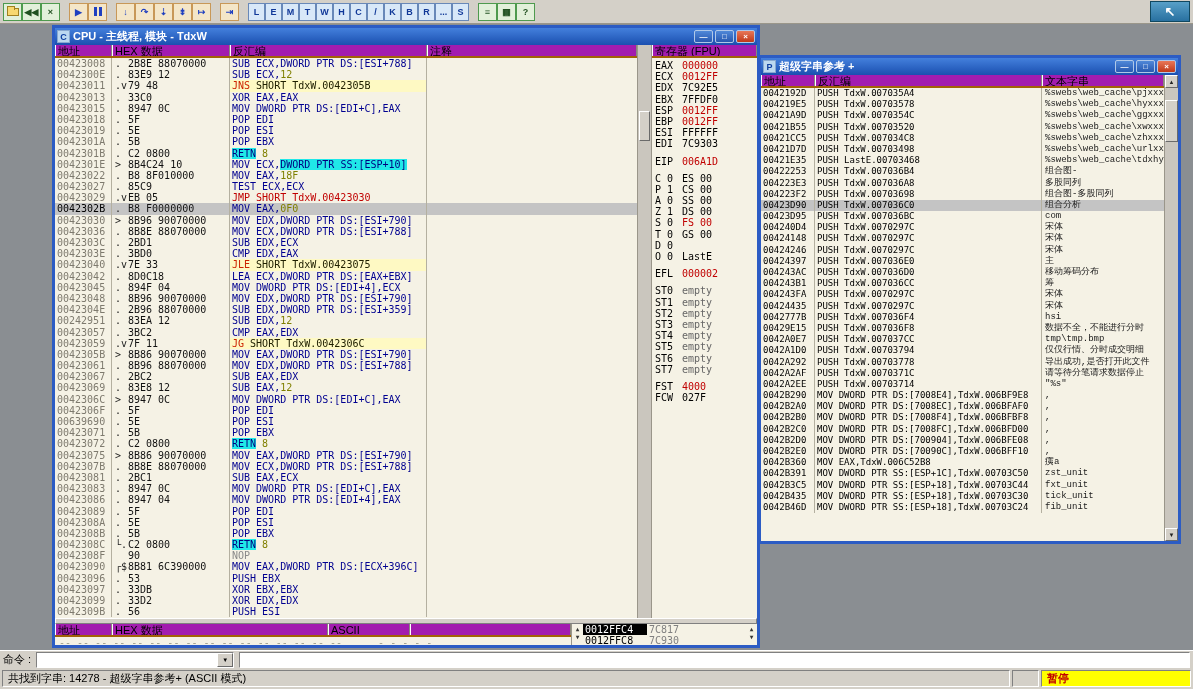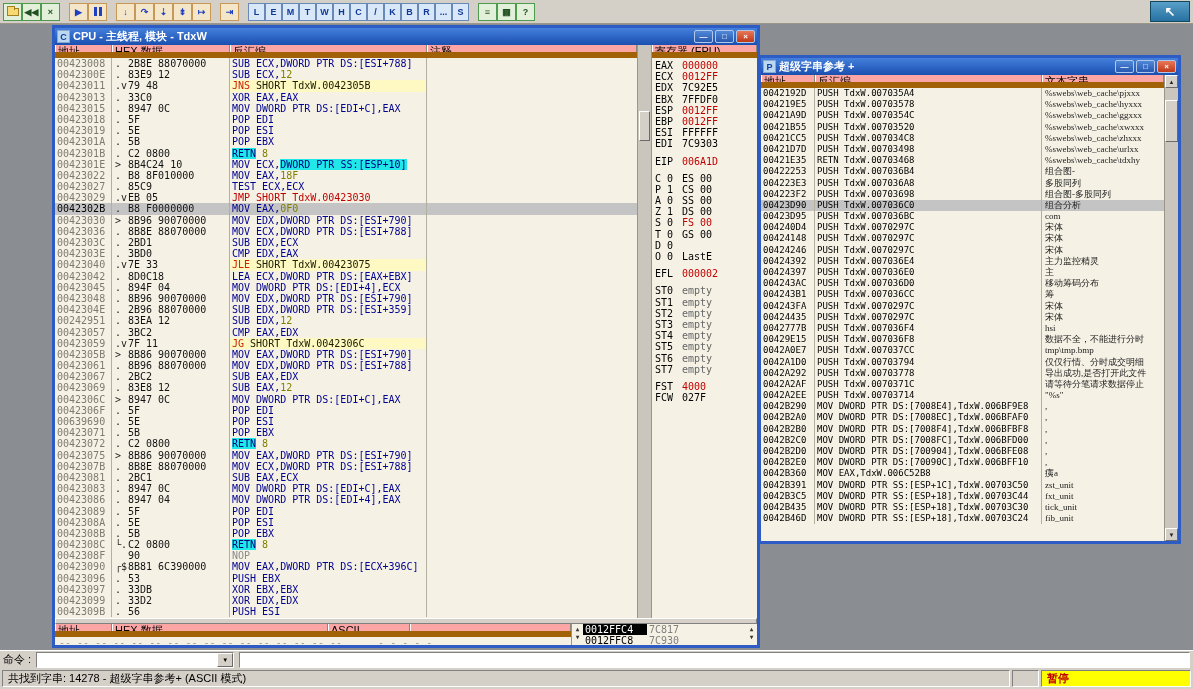--- a/index.html
+++ b/index.html
@@ -31,21 +31,21 @@
 .titlebar{height:17px;background:linear-gradient(180deg,#4480DC,#1A4FB0);display:flex;align-items:center;
   color:#fff;font-weight:bold;font-size:11px;padding:0 2px;gap:3px;white-space:nowrap;overflow:hidden}
 .win-icon{flex:0 0 13px;width:13px;height:13px;background:#BCD8F0;color:#1040A0;font-size:9px;font-weight:bold;
   display:flex;align-items:center;justify-content:center;border:1px solid #88A8D0}
 .tbtns{margin-left:auto;display:flex;gap:2px}
 .wbtn{width:19px;height:13px;font-size:8px;line-height:8px;color:#fff;display:flex;align-items:center;
   justify-content:center;border:1px solid #B0C8E8;border-radius:2px;background:linear-gradient(#5088D8,#2858B0);cursor:pointer}
 .wbtn.close{background:linear-gradient(#E87858,#C03818)}
 
 
-.lhead{display:flex;height:13px;background:#fca5a5;border-bottom:6px solid #a16207;flex:0 0 13px}
+.lhead{display:flex;height:13px;background:#a21caf;border-bottom:2px solid #a16207;flex:0 0 13px}
 .hc{border-left:1px solid #fff;border-right:1px solid #8a887c;padding:0 2px;font-size:11px;line-height:12px;
   white-space:nowrap;overflow:hidden}
 .c{overflow:hidden;white-space:pre}
 
 
 .cpu-win{left:52px;top:1px;width:708px;height:623px}
 .cpu-client{display:flex;flex-direction:column;height:600px;background:#F5F2E5;overflow:hidden}
 .cpu-top{display:flex;height:573px;flex:0 0 573px}
 .disasm{width:582px;flex:0 0 582px;display:flex;flex-direction:column;overflow:hidden}
 .h-addr{width:57px;flex:0 0 57px}.h-hex{width:118px;flex:0 0 118px}.h-asm{width:197px;flex:0 0 197px}.h-com{flex:1}
@@ -92,21 +92,21 @@
 
 .str-win{left:758px;top:31px;width:423px;height:489px}
 .str-client{display:flex;height:466px;background:#F5F2E5;overflow:hidden}
 .str-table{flex:1;display:flex;flex-direction:column;overflow:hidden}
 .s-addr{width:54px;flex:0 0 54px}.s-asm{width:227px;flex:0 0 227px}.s-txt{flex:1}
 .strows{flex:1;overflow:hidden;font:9px "DejaVu Sans Mono",monospace}
 .strow{display:flex;height:11.2px;line-height:11.2px}
 .strow.sel{background:#C4C4C4}
 .sa{width:54px;flex:0 0 54px;padding-left:2px;border-right:1px solid #B4B0A0;color:#000}
 .sm{width:227px;flex:0 0 227px;padding-left:2px;border-right:1px solid #B4B0A0;color:#000}
-.st{flex:1;padding-left:3px;color:#1a1a1a;font-family:Liberation Serif, serif}
+.st{flex:1;padding-left:3px;color:#1a1a1a;font-family:Liberation Mono, monospace}
 .str-scroll{width:14px;flex:0 0 14px;background:#CAC6BE;display:flex;flex-direction:column;border-left:1px solid #9a968a}
 .sbtn{height:13px;flex:0 0 13px;background:#D4D0C8;border:1px solid;border-color:#fff #6a6a6a #6a6a6a #fff;
   font-size:6px;display:flex;align-items:center;justify-content:center;color:#222;cursor:pointer}
 .sthumb{margin-top:12px;height:42px;flex:0 0 42px;background:#D4D0C8;border:1px solid;
   border-color:#fff #6a6a6a #6a6a6a #fff;cursor:pointer}
 .sfill{flex:1}
 
 
 .cmdrow{position:absolute;left:0;top:650px;width:1193px;height:18px;background:#D4D0C8;display:flex;
   align-items:center;padding:1px 3px;gap:5px;border-top:1px solid #fff}
@@ -637,21 +637,21 @@
               <div class="c sm">PUSH TdxW.007034C8</div>
               <div class="c st">%swebs\web_cache\zhxxx</div>
             </div>
             <div class="strow">
               <div class="c sa">00421D7D</div>
               <div class="c sm">PUSH TdxW.00703498</div>
               <div class="c st">%swebs\web_cache\urlxx</div>
             </div>
             <div class="strow">
               <div class="c sa">00421E35</div>
-              <div class="c sm">RETN TdxW.00703468</div>
+              <div class="c sm">PUSH LastE.00703468</div>
               <div class="c st">%swebs\web_cache\tdxhy</div>
             </div>
             <div class="strow">
               <div class="c sa">00422253</div>
               <div class="c sm">PUSH TdxW.007036B4</div>
               <div class="c st">组合图-</div>
             </div>
             <div class="strow">
               <div class="c sa">004223E3</div>
               <div class="c sm">PUSH TdxW.007036A8</div>
@@ -679,25 +679,20 @@
             </div>
             <div class="strow">
               <div class="c sa">00424148</div>
               <div class="c sm">PUSH TdxW.0070297C</div>
               <div class="c st">宋体</div>
             </div>
             <div class="strow">
               <div class="c sa">00424246</div>
               <div class="c sm">PUSH TdxW.0070297C</div>
               <div class="c st">宋体</div>
-            </div>
-            <div class="strow">
-              <div class="c sa">00424392</div>
-              <div class="c sm">PUSH TdxW.007036E4</div>
-              <div class="c st">主力监控精灵</div>
             </div>
             <div class="strow">
               <div class="c sa">00424397</div>
               <div class="c sm">PUSH TdxW.007036E0</div>
               <div class="c st">主</div>
             </div>
             <div class="strow">
               <div class="c sa">004243AC</div>
               <div class="c sm">PUSH TdxW.007036D0</div>
               <div class="c st">移动筹码分布</div>

